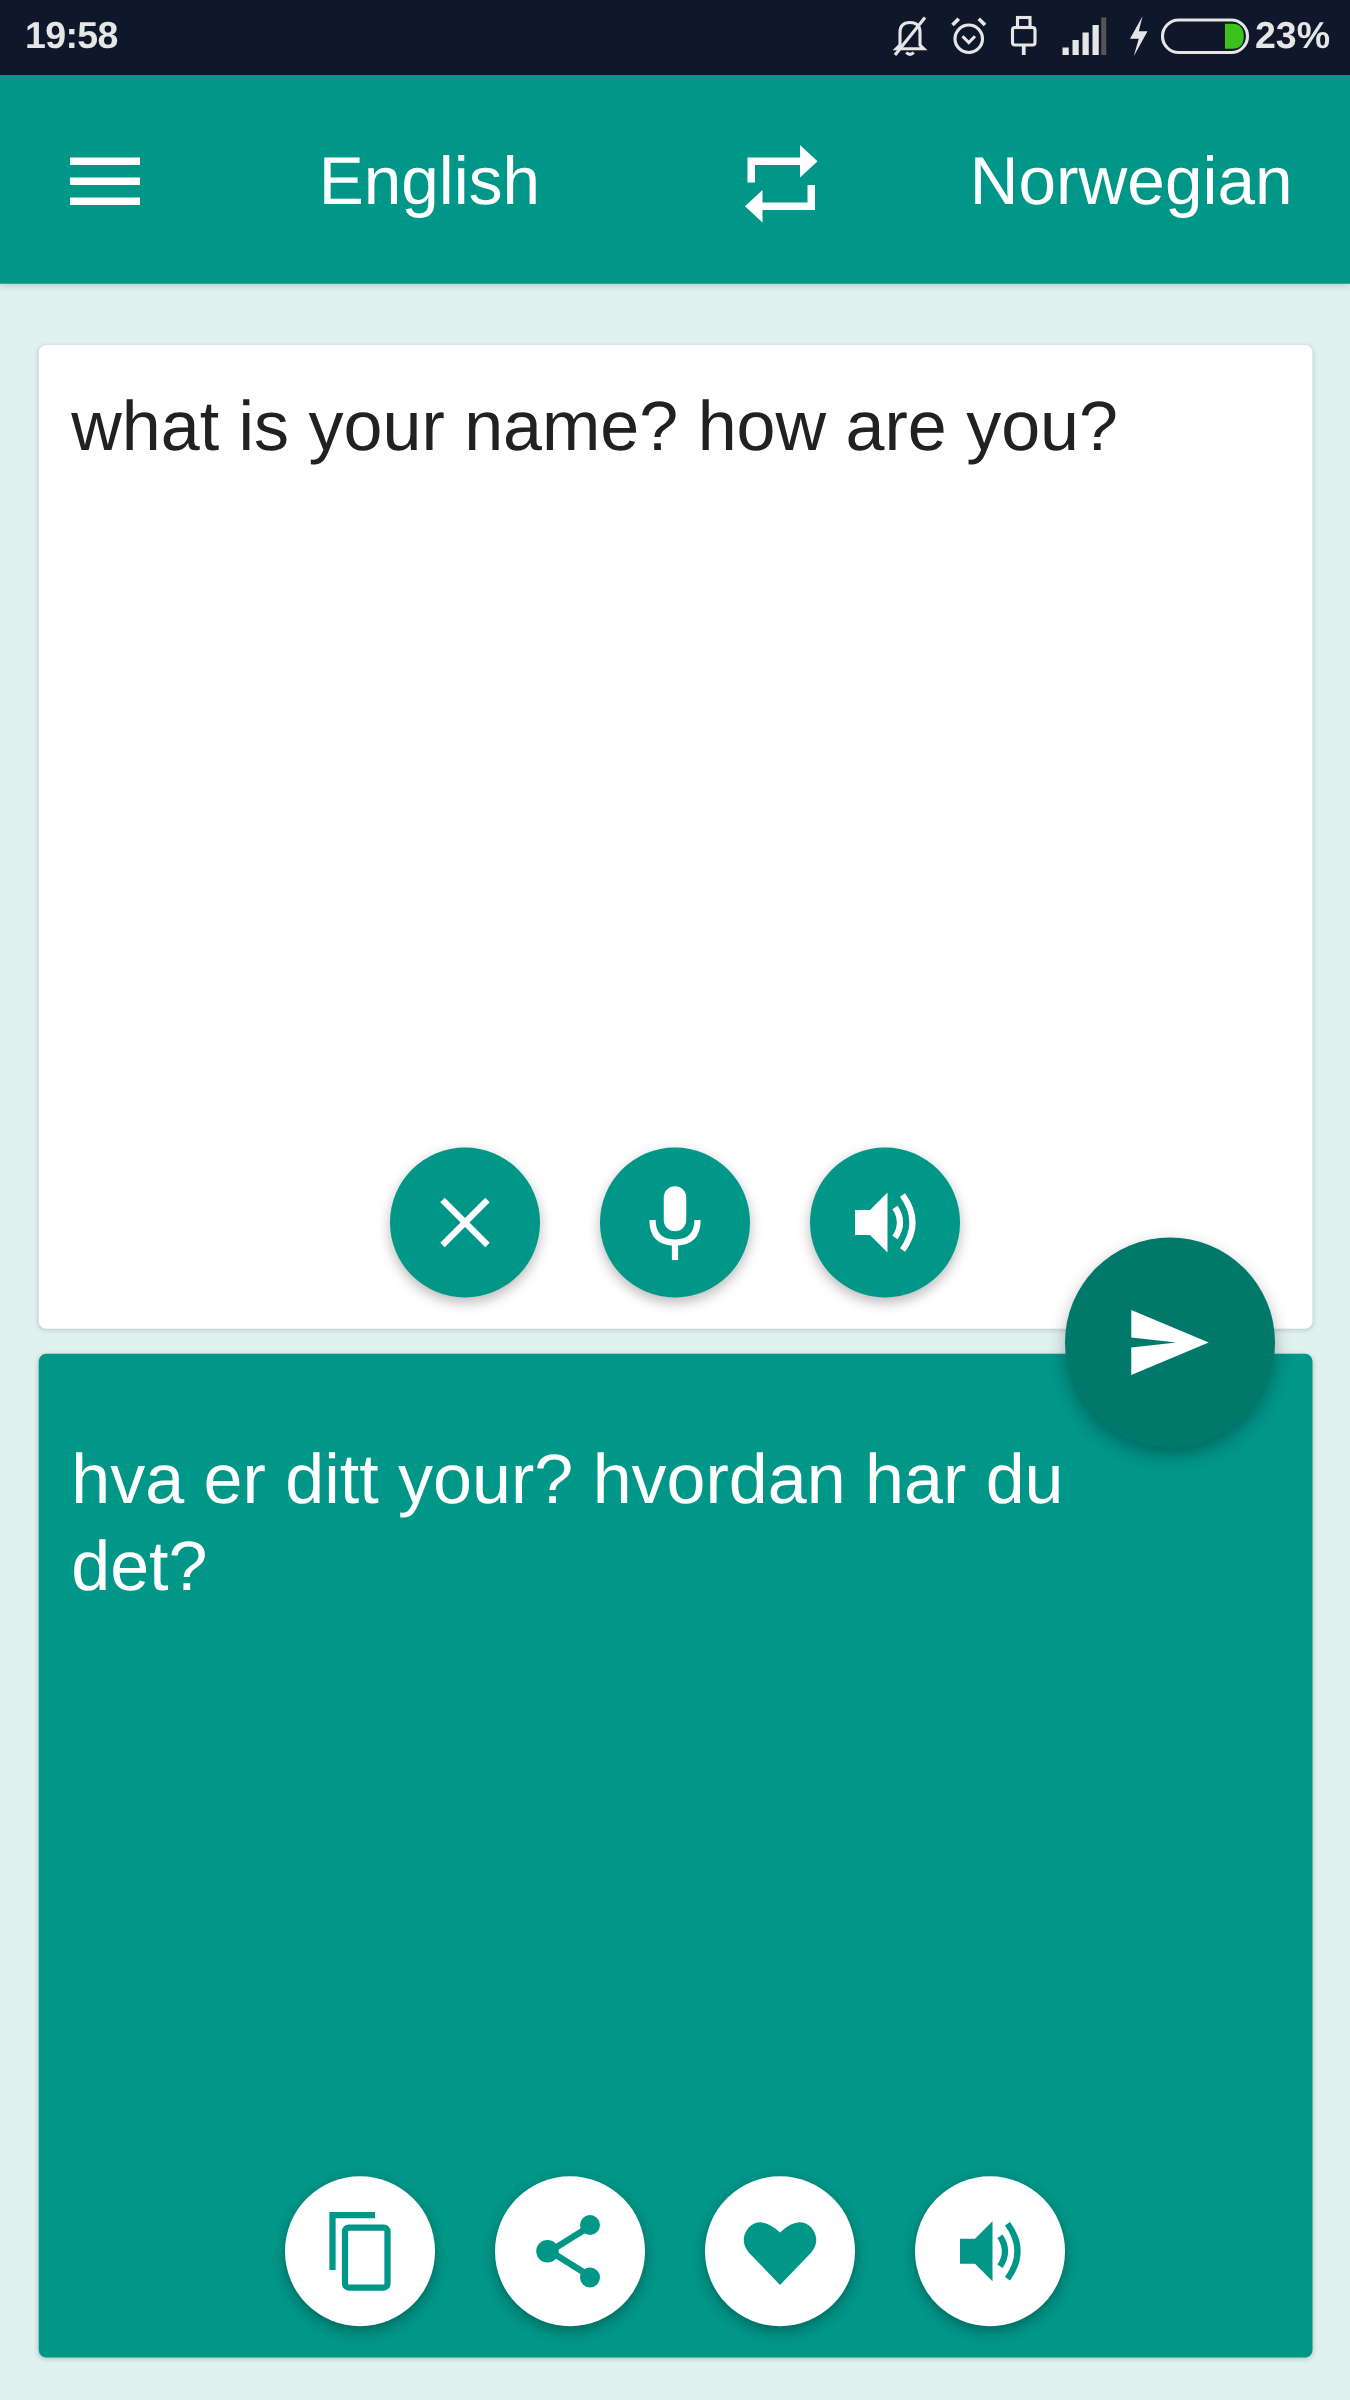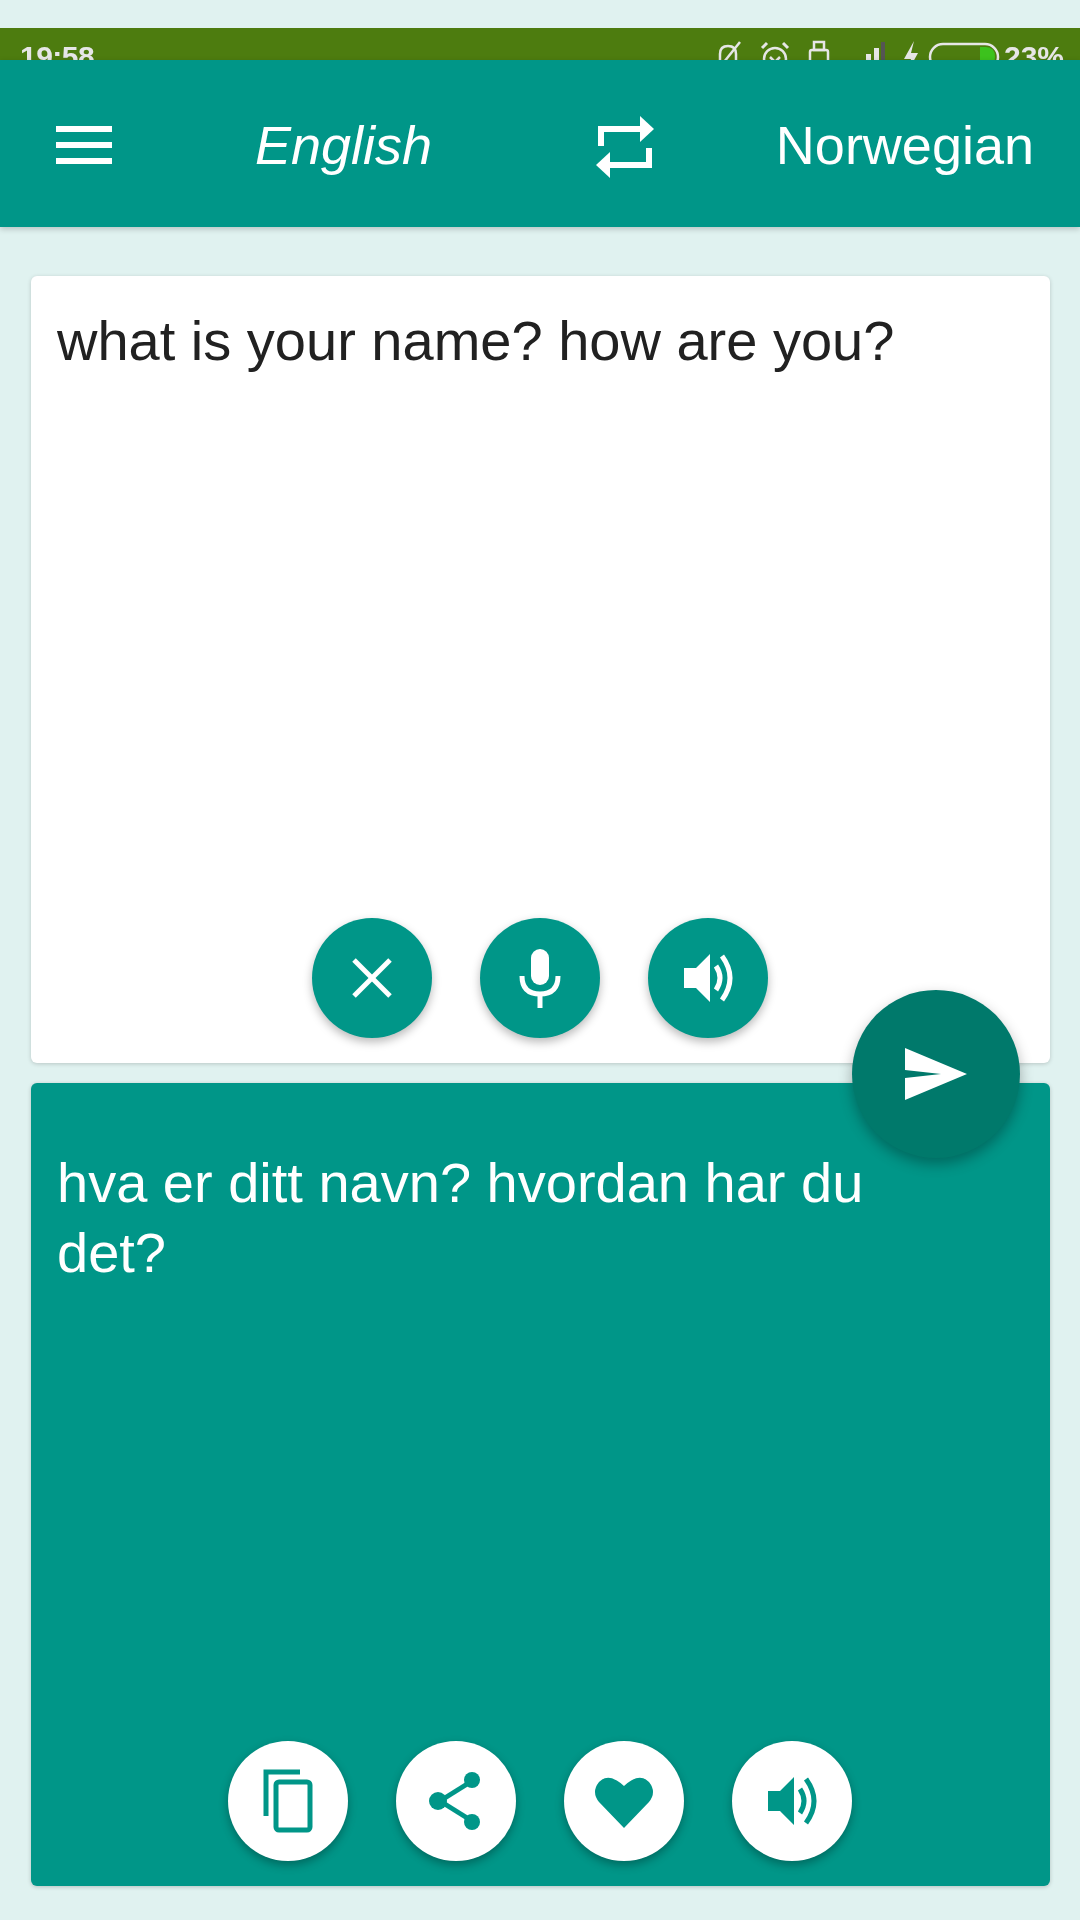--- a/index.html
+++ b/index.html
@@ -3,40 +3,40 @@
 <meta charset="utf-8">
 <style>
   html, body { margin:0; padding:0; }
   body {
     width:1080px; height:1920px; overflow:hidden; position:relative;
     background:#e0f2f0;
     font-family:"Liberation Sans", "DejaVu Sans", sans-serif;
   }
   .statusbar {
     position:absolute; left:0; top:0; width:1080px; height:60px;
-    background:#4d7c0f; color:#e6e6e6;margin-top:28px;
+    background:#0f172a; color:#e6e6e6;
   }
   .status-time {
     position:absolute; left:20px; top:12px; font-size:30px; font-weight:bold; letter-spacing:-0.5px;
   }
   .status-icons { position:absolute; right:0; top:0; height:60px; }
   .si { position:absolute; top:12px; }
   .status-pct { position:absolute; right:16px; top:12px; font-size:30px; font-weight:bold; color:#e6e6e6;text-align:center; }
 
   .appbar {
     position:absolute; left:0; top:60px; width:1080px; height:167px;
     background:#009688;
     box-shadow:0 2px 6px rgba(0,0,0,0.2);
   }
   .menu-btn { position:absolute; left:40px; top:52px; width:88px; height:72px; cursor:pointer; }
   .menu-btn .bar { position:absolute; left:16px; width:56px; height:6px; background:#fff; }
   .lang {
     position:absolute; top:50px; color:#fff; font-size:54px; line-height:70px; cursor:pointer;
   }
-  .lang-src { left:255px;font-style:italic; }
+  .lang-src { left:255px; }
   .lang-tgt { right:46px;text-align:right; }
   .swap-btn { position:absolute; left:588px; top:50px; width:74px; height:74px; cursor:pointer; }
 
   .card-input {
     position:absolute; left:31px; top:261px; width:1019px; height:787px;
     background:#fff; border-radius:6px;
     box-shadow:0 1px 4px rgba(0,0,0,0.18);
     margin-top:15px;
   }
   .input-text {
@@ -177,21 +177,21 @@
   </div>
 </div>
 
 <div class="fab-translate">
   <svg width="70" height="60" viewBox="0 0 70 60">
     <polygon points="4,4 66,30 4,56 4,34 40,30 4,26" fill="#fff"></polygon>
   </svg>
 </div>
 
 <div class="card-output">
-  <div class="output-text">hva er ditt navn? hvordan har du det?</div>
+  <div class="output-text">hva er ditt your? hvordan har du det?</div>
 
   <div class="fab-white btn-copy">
     <svg width="60" height="70" viewBox="0 0 60 70">
       <polyline points="8,50 8,6 42,6" fill="none" stroke="#009688" stroke-width="5"></polyline>
       <rect x="18" y="16" width="34" height="48" rx="3" fill="none" stroke="#009688" stroke-width="5"></rect>
     </svg>
   </div>
   <div class="fab-white btn-share">
     <svg width="60" height="64" viewBox="0 0 60 64">
       <line x1="14" y1="32" x2="46" y2="12" stroke="#009688" stroke-width="5"></line>

